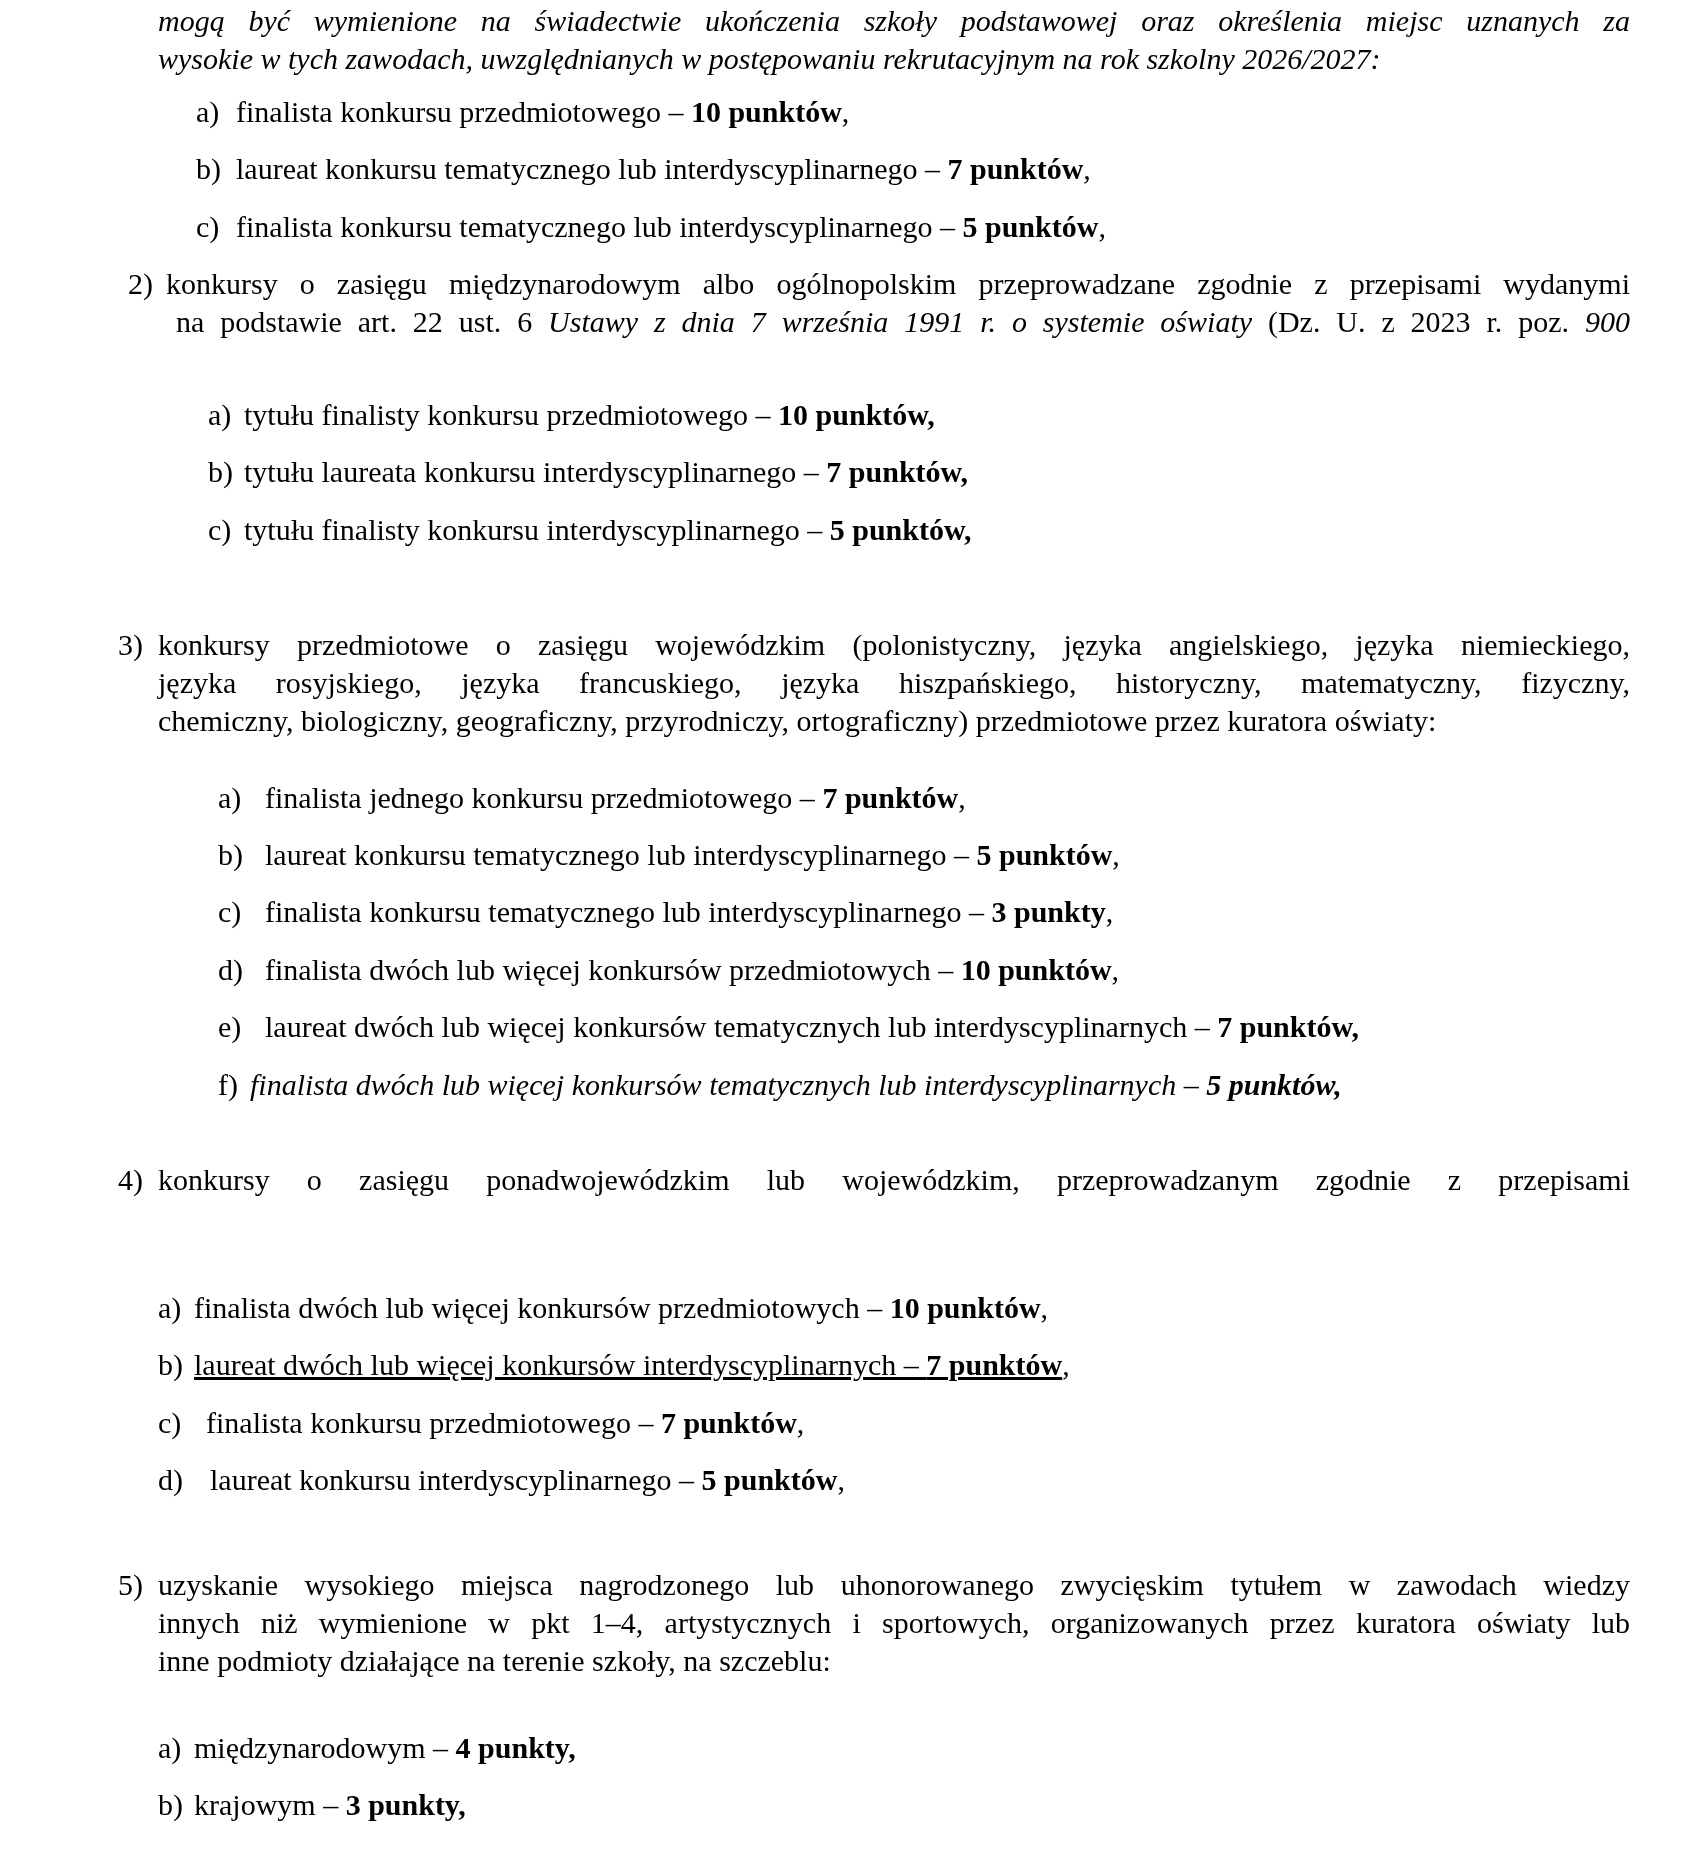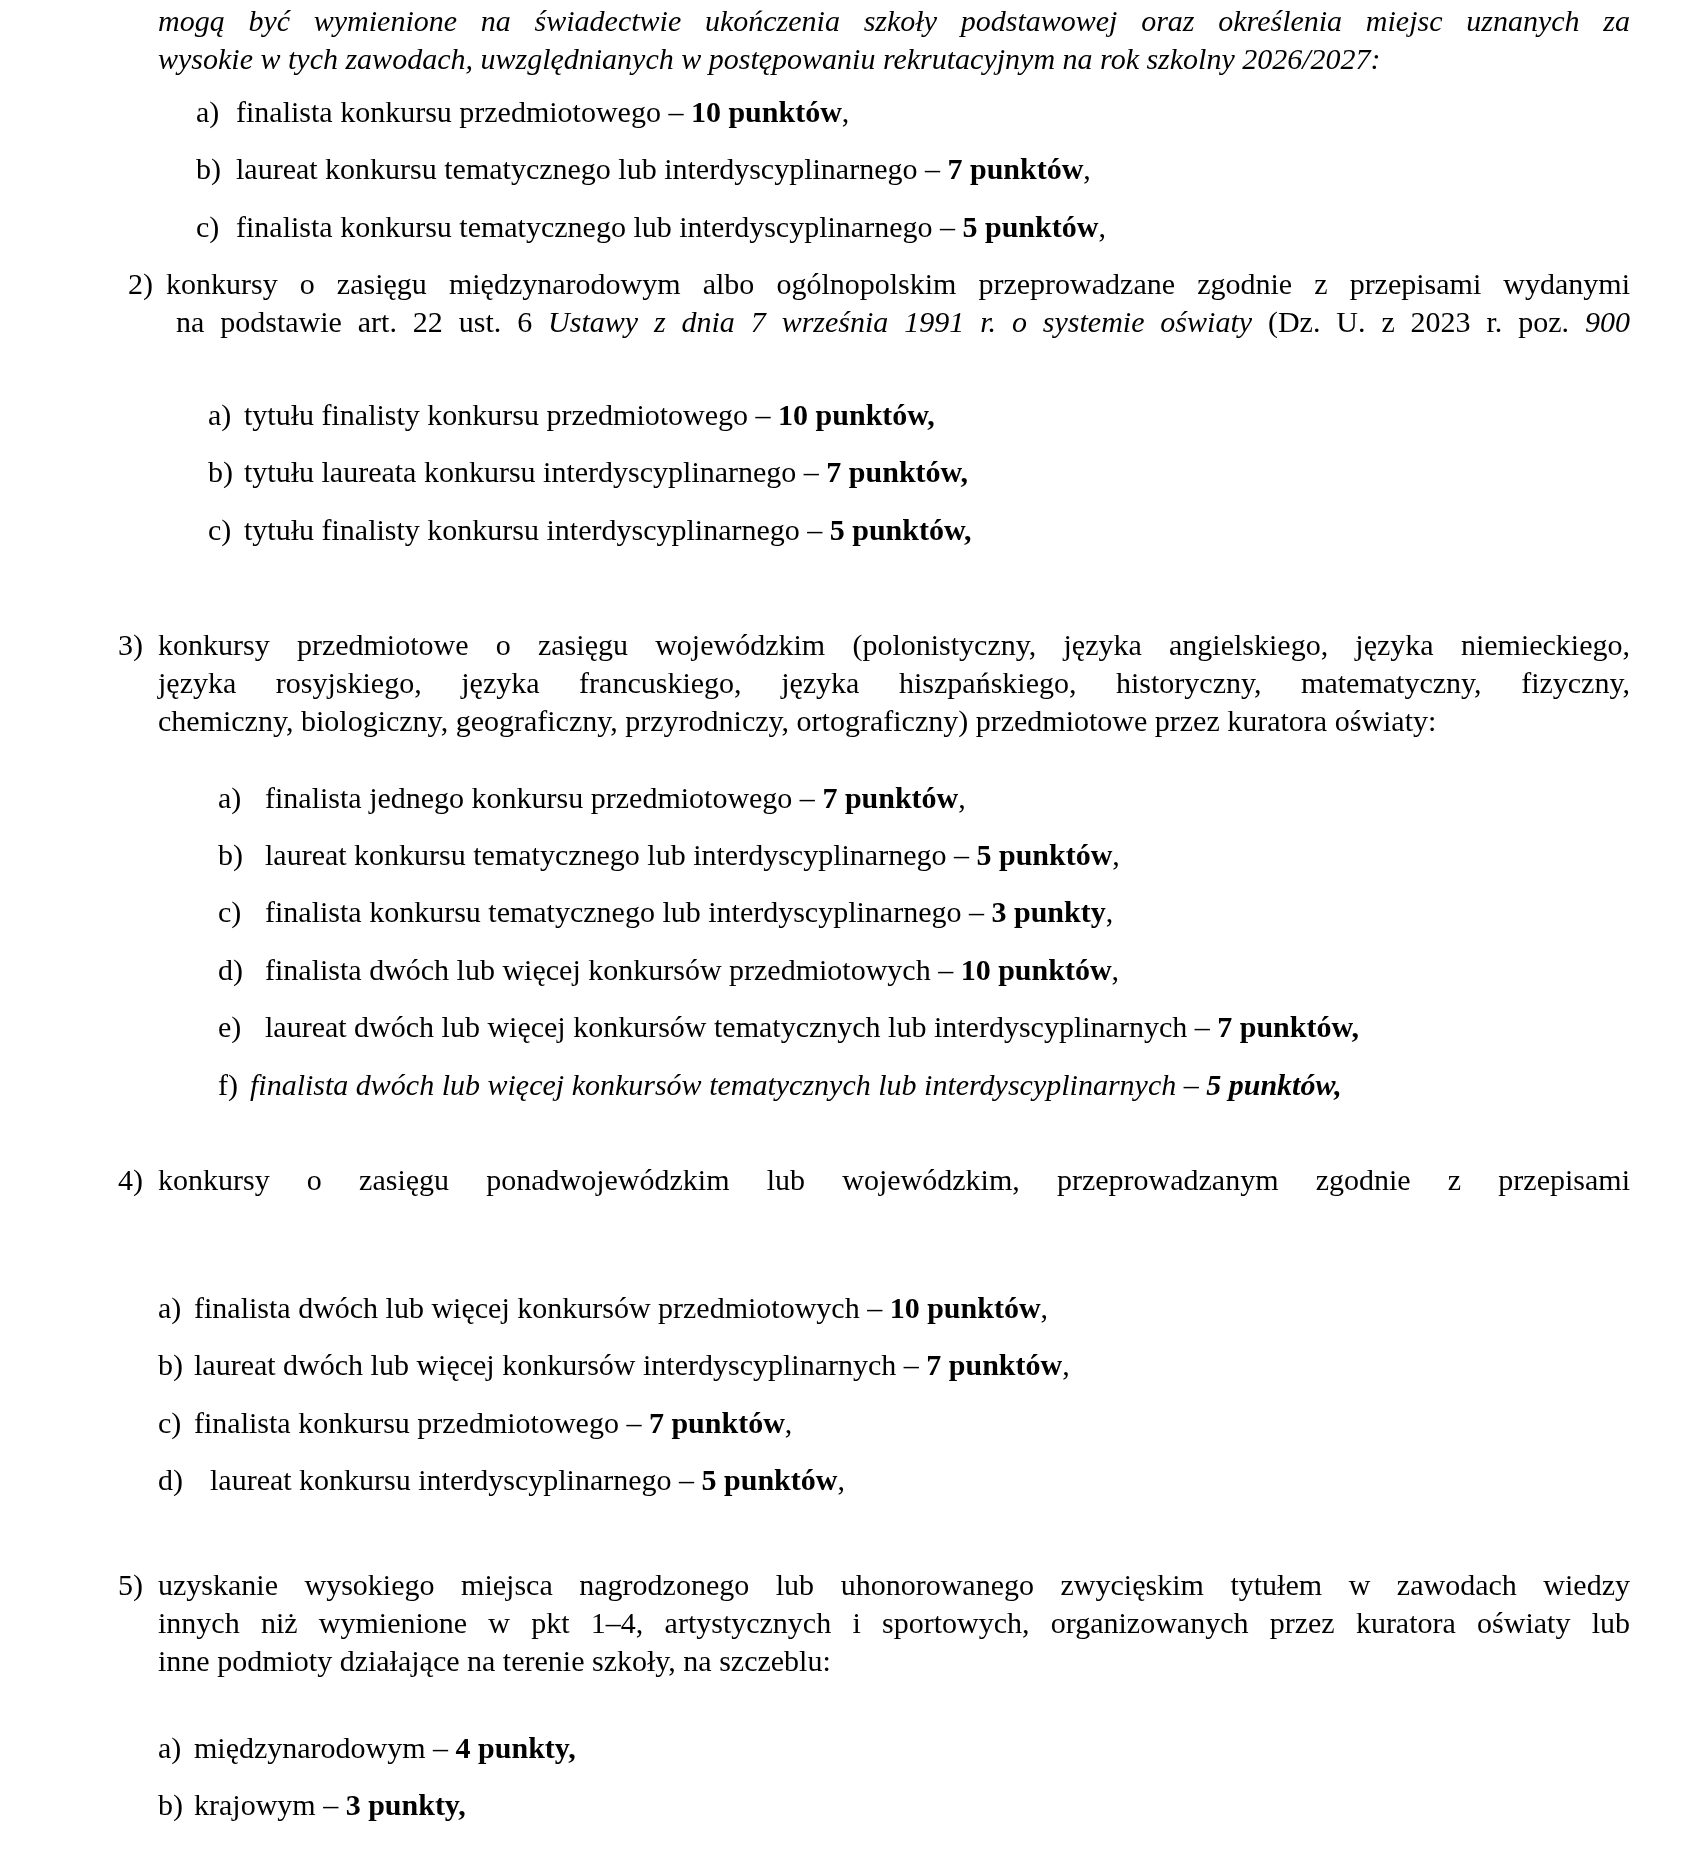--- a/index.html
+++ b/index.html
@@ -96,25 +96,25 @@
     <span class="jline">konkursy o zasięgu ponadwojewódzkim lub wojewódzkim, przeprowadzanym zgodnie z przepisami</span>
   </div>
 </div>
 
 <div class="row" style="left:158px; top:1289px;">
   <span>a)</span>
   <span style="position:absolute; left:36px;"><span>finalista dwóch lub więcej konkursów przedmiotowych – </span><span class="b">10 punktów</span><span>,</span></span>
 </div>
 <div class="row" style="left:158px; top:1346px;">
   <span>b)</span>
-  <span style="position:absolute; left:36px;"><span>laureat dwóch lub więcej konkursów interdyscyplinarnych – </span><span class="b">7 punktów</span><span>,</span></span>
+  <span style="position:absolute; left:36px;text-decoration:underline;"><span>laureat dwóch lub więcej konkursów interdyscyplinarnych – </span><span class="b">7 punktów</span><span>,</span></span>
 </div>
 <div class="row" style="left:158px; top:1404px;">
   <span>c)</span>
-  <span style="position:absolute; left:36px;text-align:right;"><span>finalista konkursu przedmiotowego – </span><span class="b">7 punktów</span><span>,</span></span>
+  <span style="position:absolute; left:48px;text-align:right;"><span>finalista konkursu przedmiotowego – </span><span class="b">7 punktów</span><span>,</span></span>
 </div>
 <div class="row" style="left:158px; top:1461px;">
   <span>d)</span>
   <span style="position:absolute; left:52px;"><span>laureat konkursu interdyscyplinarnego – </span><span class="b">5 punktów</span><span>,</span></span>
 </div>
 
 <div class="blk" style="left:118px; top:1566px; width:1512px;">
   <span style="position:absolute; left:0; top:0;">5)</span>
   <div style="position:absolute; left:40px; top:0; width:1472px;">
     <span class="jline">uzyskanie wysokiego miejsca nagrodzonego lub uhonorowanego zwycięskim tytułem w zawodach wiedzy</span>

